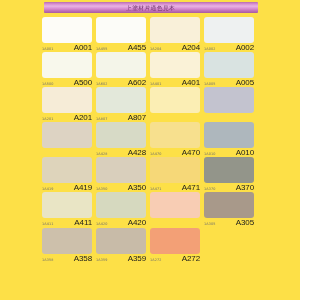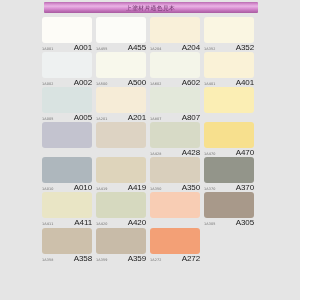--- a/index.html
+++ b/index.html
@@ -6,21 +6,21 @@
   body{
     width:300px;height:300px;
     background:#ffffff;
     font-family:"Liberation Sans", sans-serif;
     overflow:hidden;
     position:relative;
   }
   #chart{
     position:absolute;
     left:0;top:0;width:300px;height:300px;
-    background:#e5e5e5;
+    background:#fde047;
   }
   
   .banner{
     position:absolute;
     left:44px;top:2px;
     width:214px;height:11px;
     background:linear-gradient(to bottom,
         #b86cb0 0%,
         #d78fd0 18%,
         #e9b3e4 38%,
@@ -119,27 +119,20 @@
         </div>
       </div>
       <div class="cell">
         <div class="chip" style="background: rgb(249, 240, 217);"></div>
         <div class="labelrow">
           <span class="code-small">1A204</span>
           <span class="code-big">A204</span>
         </div>
       </div>
       <div class="cell">
-        <div class="chip" style="background: rgb(250, 246, 226);"></div>
-        <div class="labelrow">
-          <span class="code-small">1A352</span>
-          <span class="code-big">A352</span>
-        </div>
-      </div>
-      <div class="cell">
         <div class="chip" style="background: rgb(238, 241, 241);"></div>
         <div class="labelrow">
           <span class="code-small">1A002</span>
           <span class="code-big">A002</span>
         </div>
       </div>
       <div class="cell">
         <div class="chip" style="background: rgb(248, 248, 236);"></div>
         <div class="labelrow">
           <span class="code-small">1A500</span>
@@ -219,20 +212,27 @@
         </div>
       </div>
       <div class="cell">
         <div class="chip" style="background: rgb(217, 207, 188);"></div>
         <div class="labelrow">
           <span class="code-small">1A350</span>
           <span class="code-big">A350</span>
         </div>
       </div>
       <div class="cell">
+        <div class="chip" style="background: rgb(246, 216, 120);"></div>
+        <div class="labelrow">
+          <span class="code-small">1A471</span>
+          <span class="code-big">A471</span>
+        </div>
+      </div>
+      <div class="cell">
         <div class="chip" style="background: rgb(147, 149, 138);"></div>
         <div class="labelrow">
           <span class="code-small">1A370</span>
           <span class="code-big">A370</span>
         </div>
       </div>
       <div class="cell">
         <div class="chip" style="background: rgb(233, 229, 197);"></div>
         <div class="labelrow">
           <span class="code-small">1A411</span>

